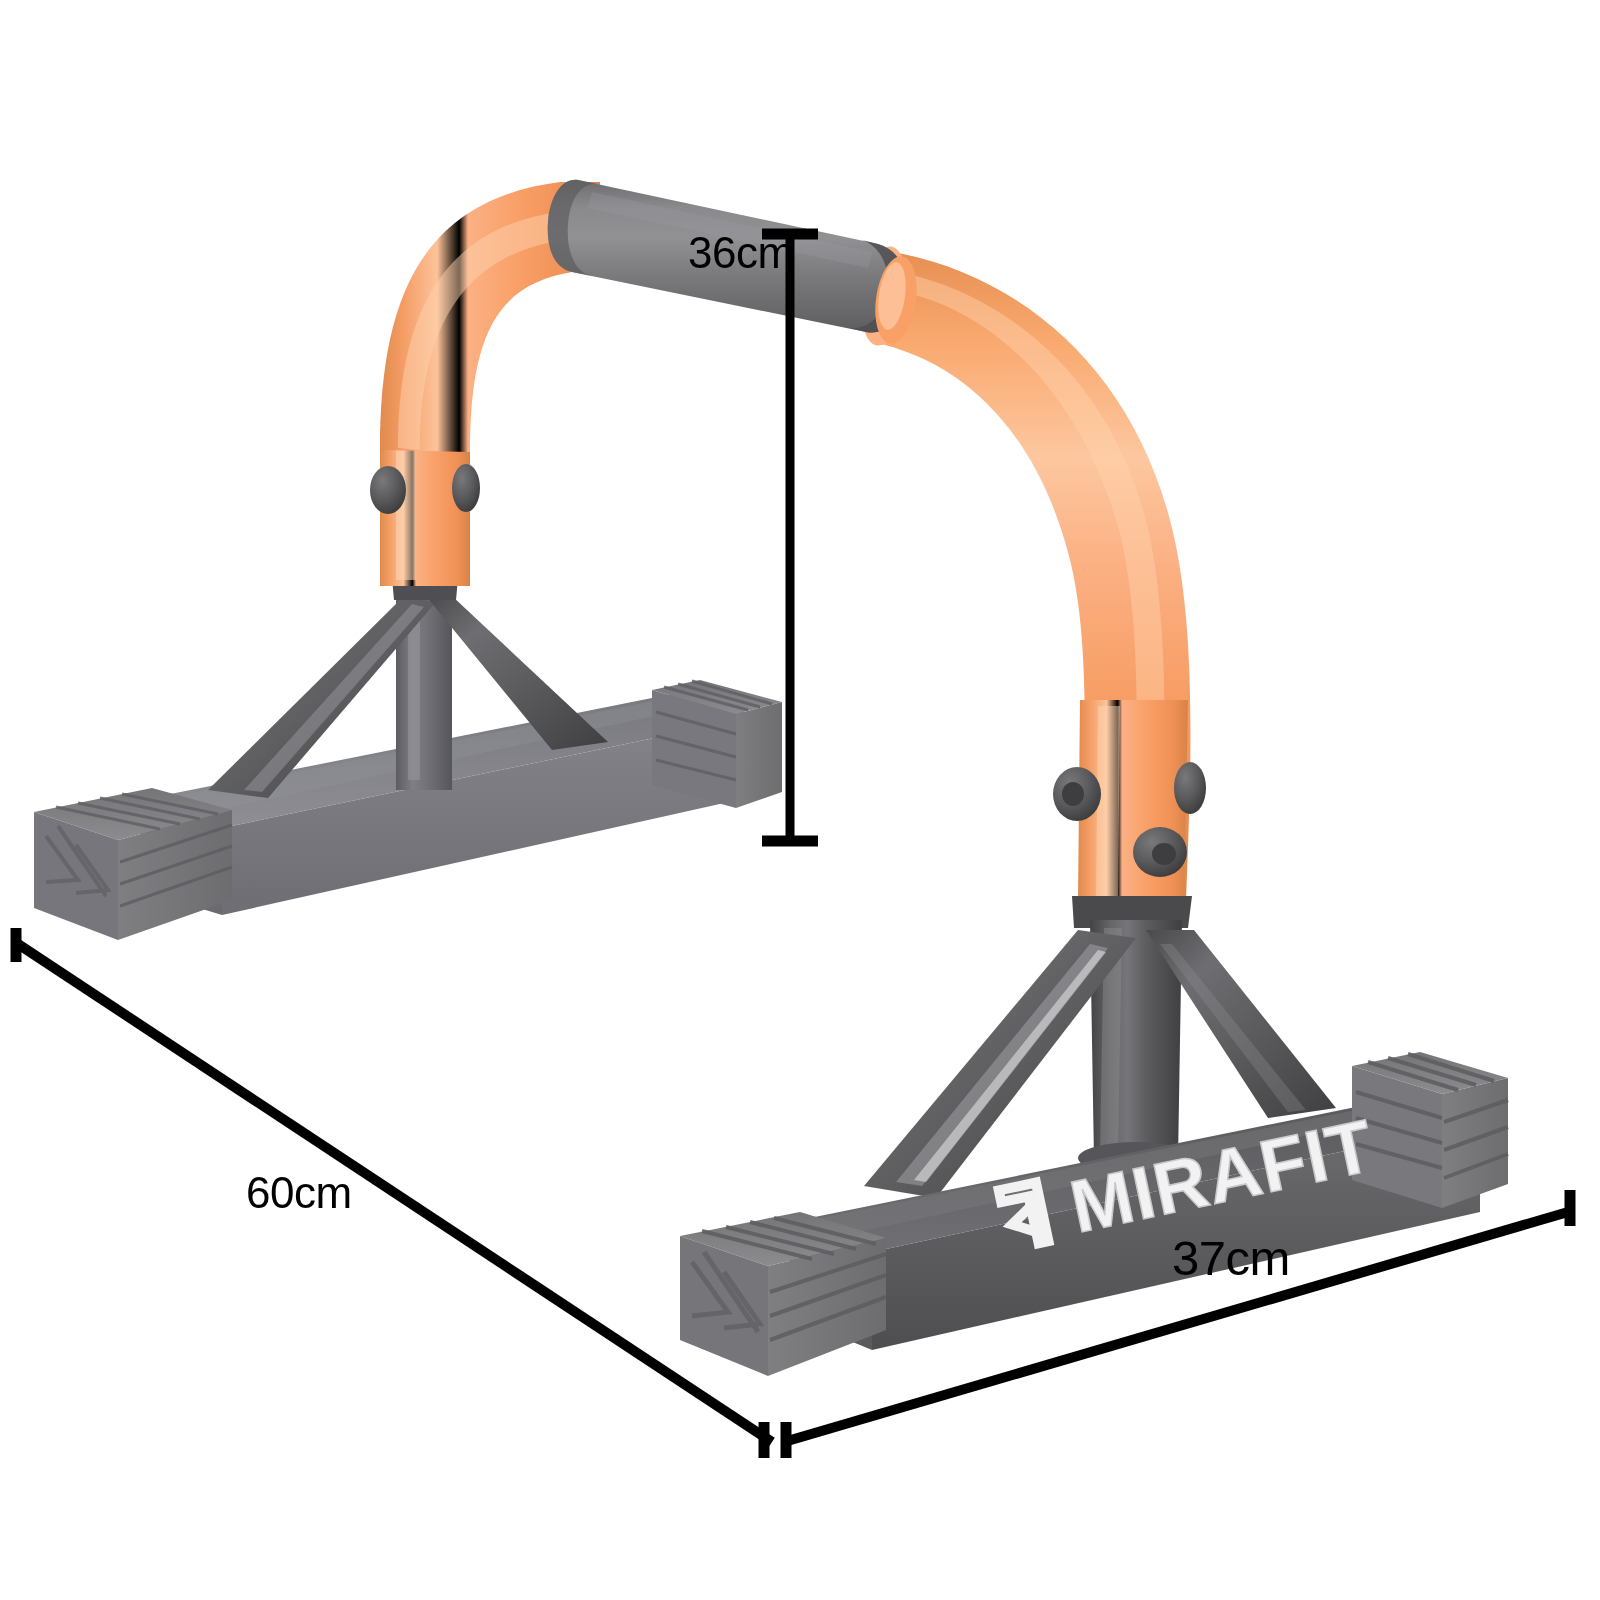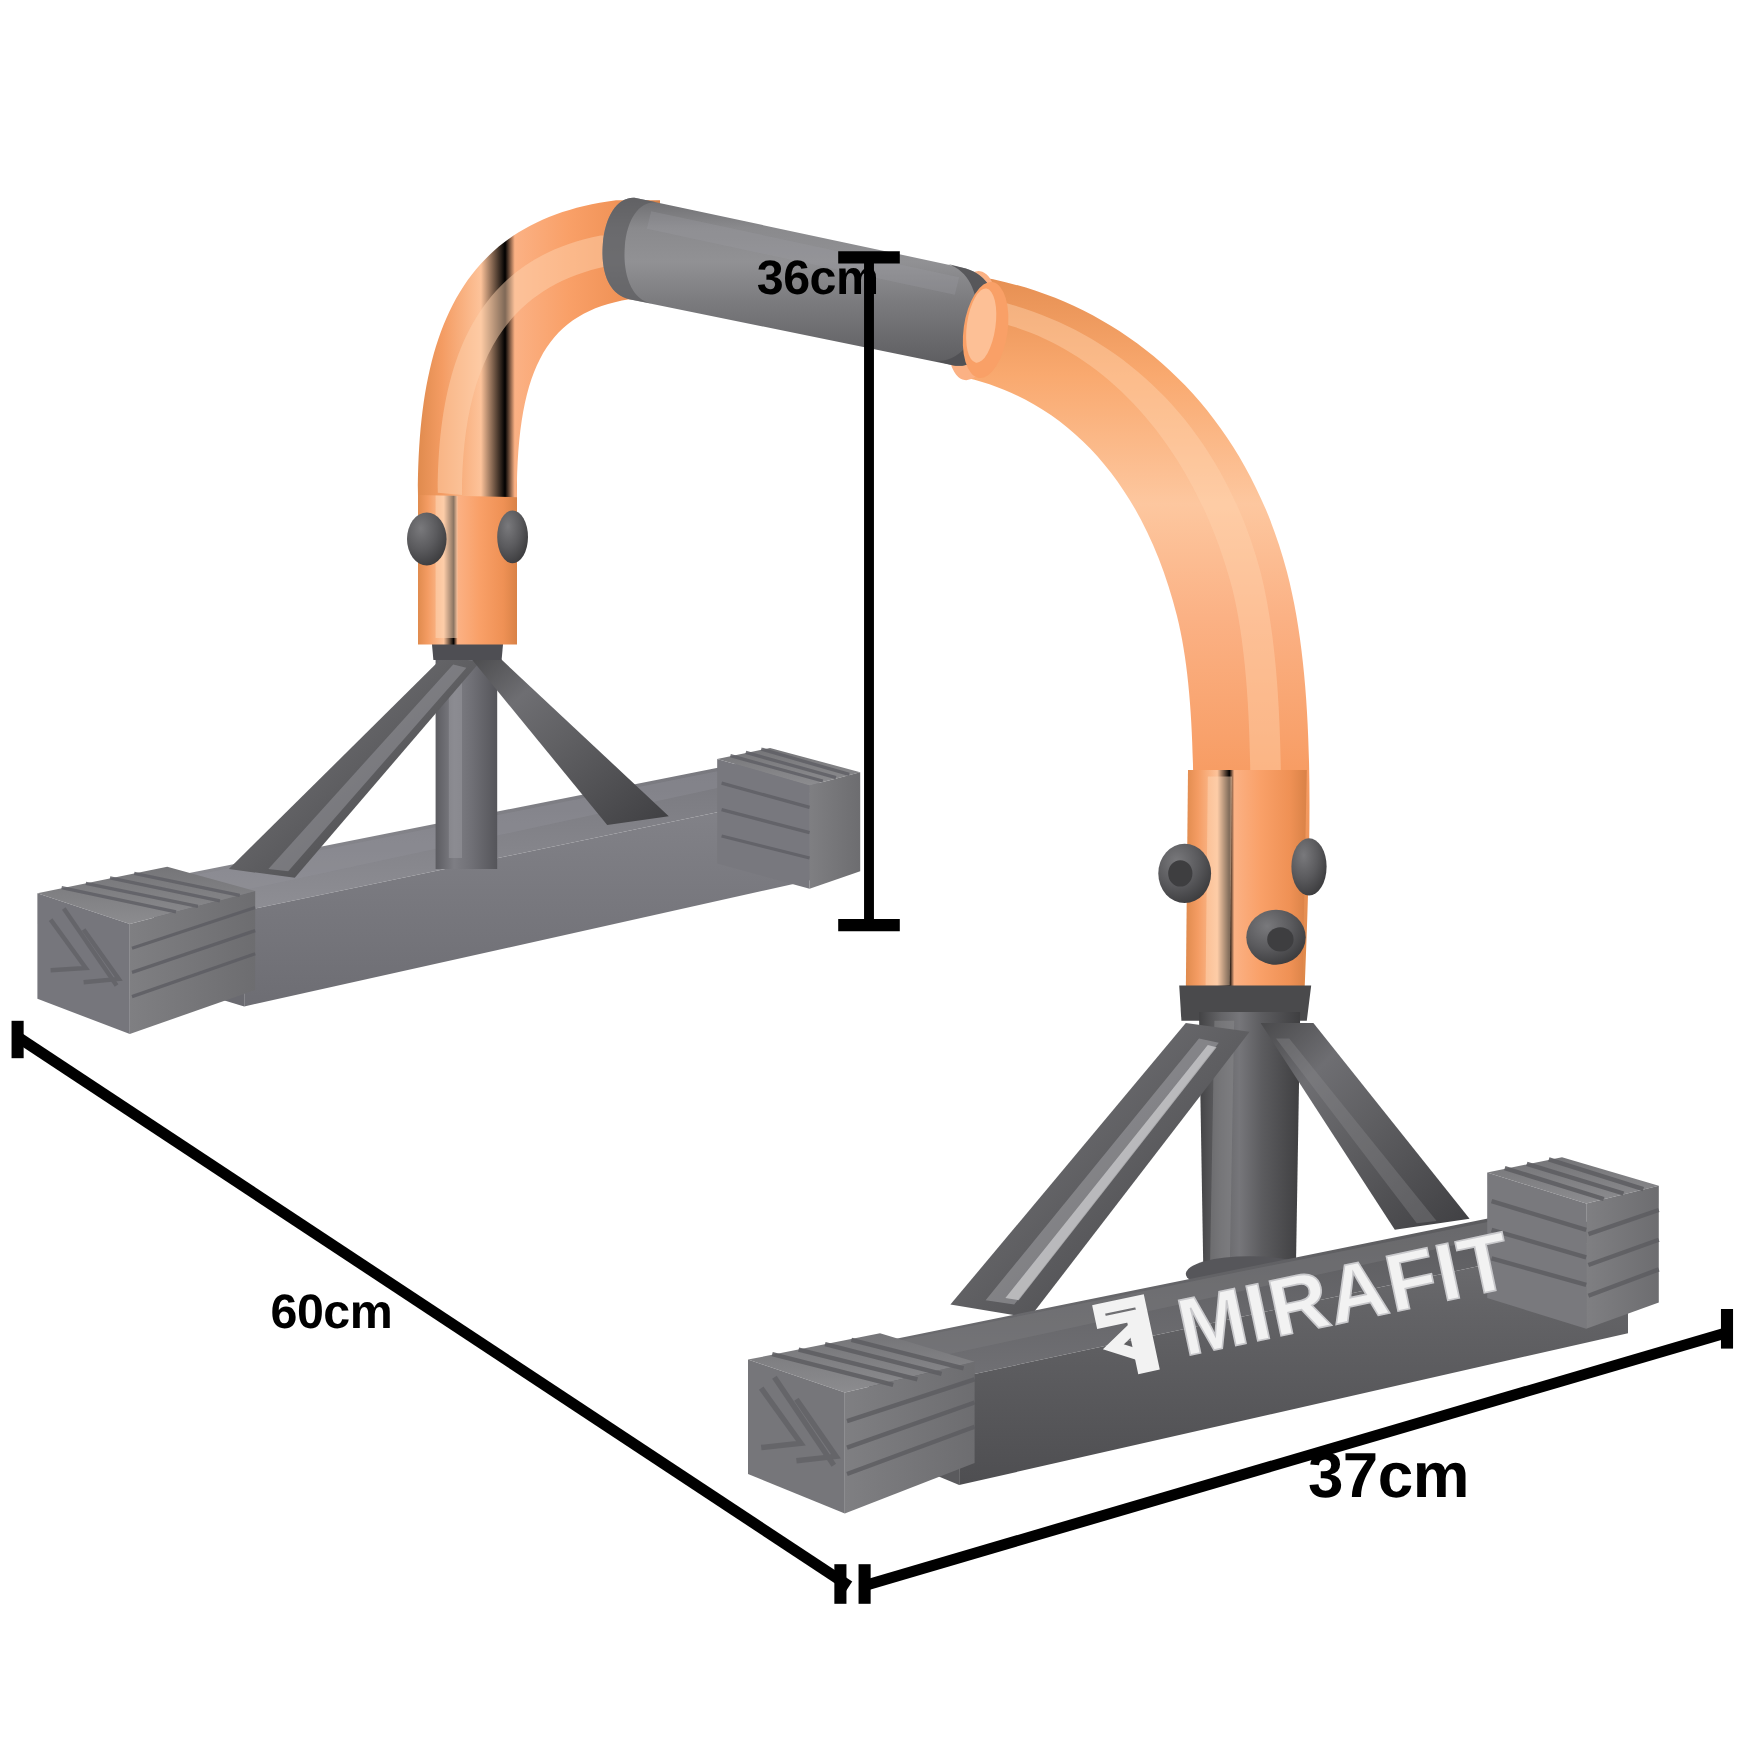--- a/index.html
+++ b/index.html
@@ -24,41 +24,40 @@
     position: absolute;
     top: 0;
     left: 0;
     width: 1600px;
     height: 1600px;
     display: block;
   }
   .dim-label {
     position: absolute;
     font-family: "Liberation Sans", sans-serif;
-    font-weight: bold;
+    font-weight: normal;
     color: #000000;
     white-space: nowrap;
     letter-spacing: -0.5px;
   }
   #label-height {
     left: 688px;
     top: 228px;
     font-size: 44px;
   }
   #label-depth {
     left: 246px;
     top: 1133px;
     font-size: 44px;
     margin-top: 35px;
   }
   #label-width {
     left: 1172px;
-    top: 1308px;
-    font-size: 58px;
-    margin-left: 17px;
+    top: 1230px;
+    font-size: 49px;
   }
 </style>
 </head>
 <body>
 
 <div id="stage">
 
   <svg id="product-svg" viewBox="0 0 1600 1600">
     <defs>
 

